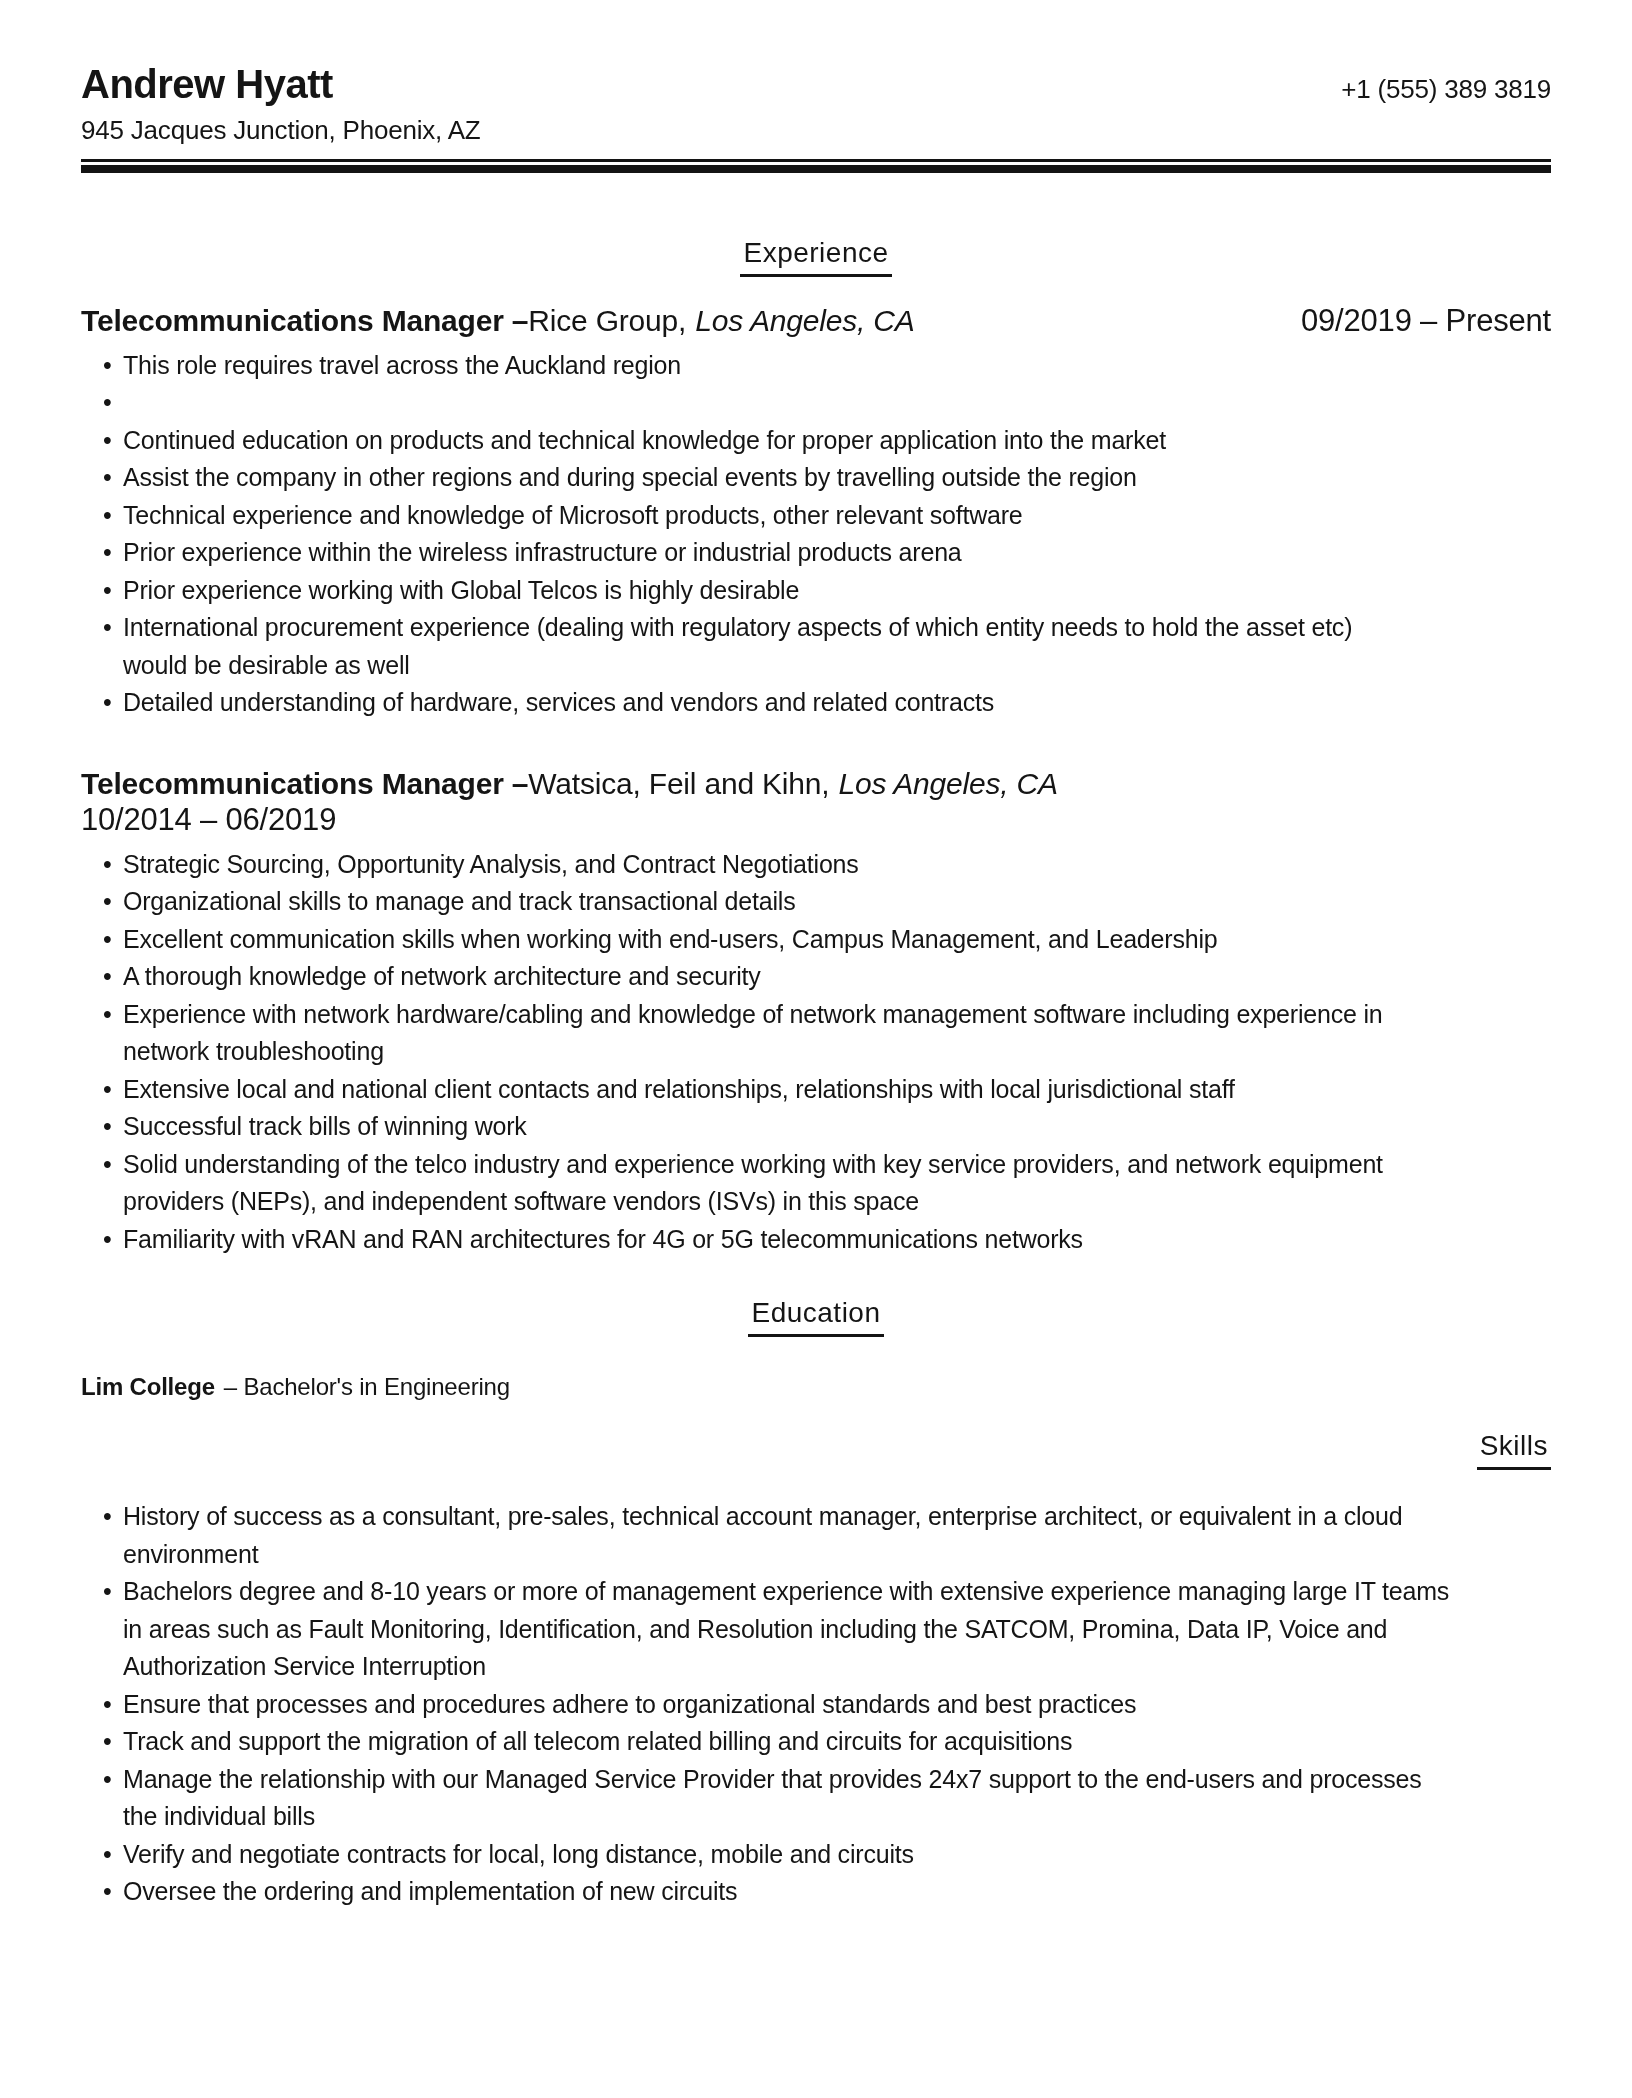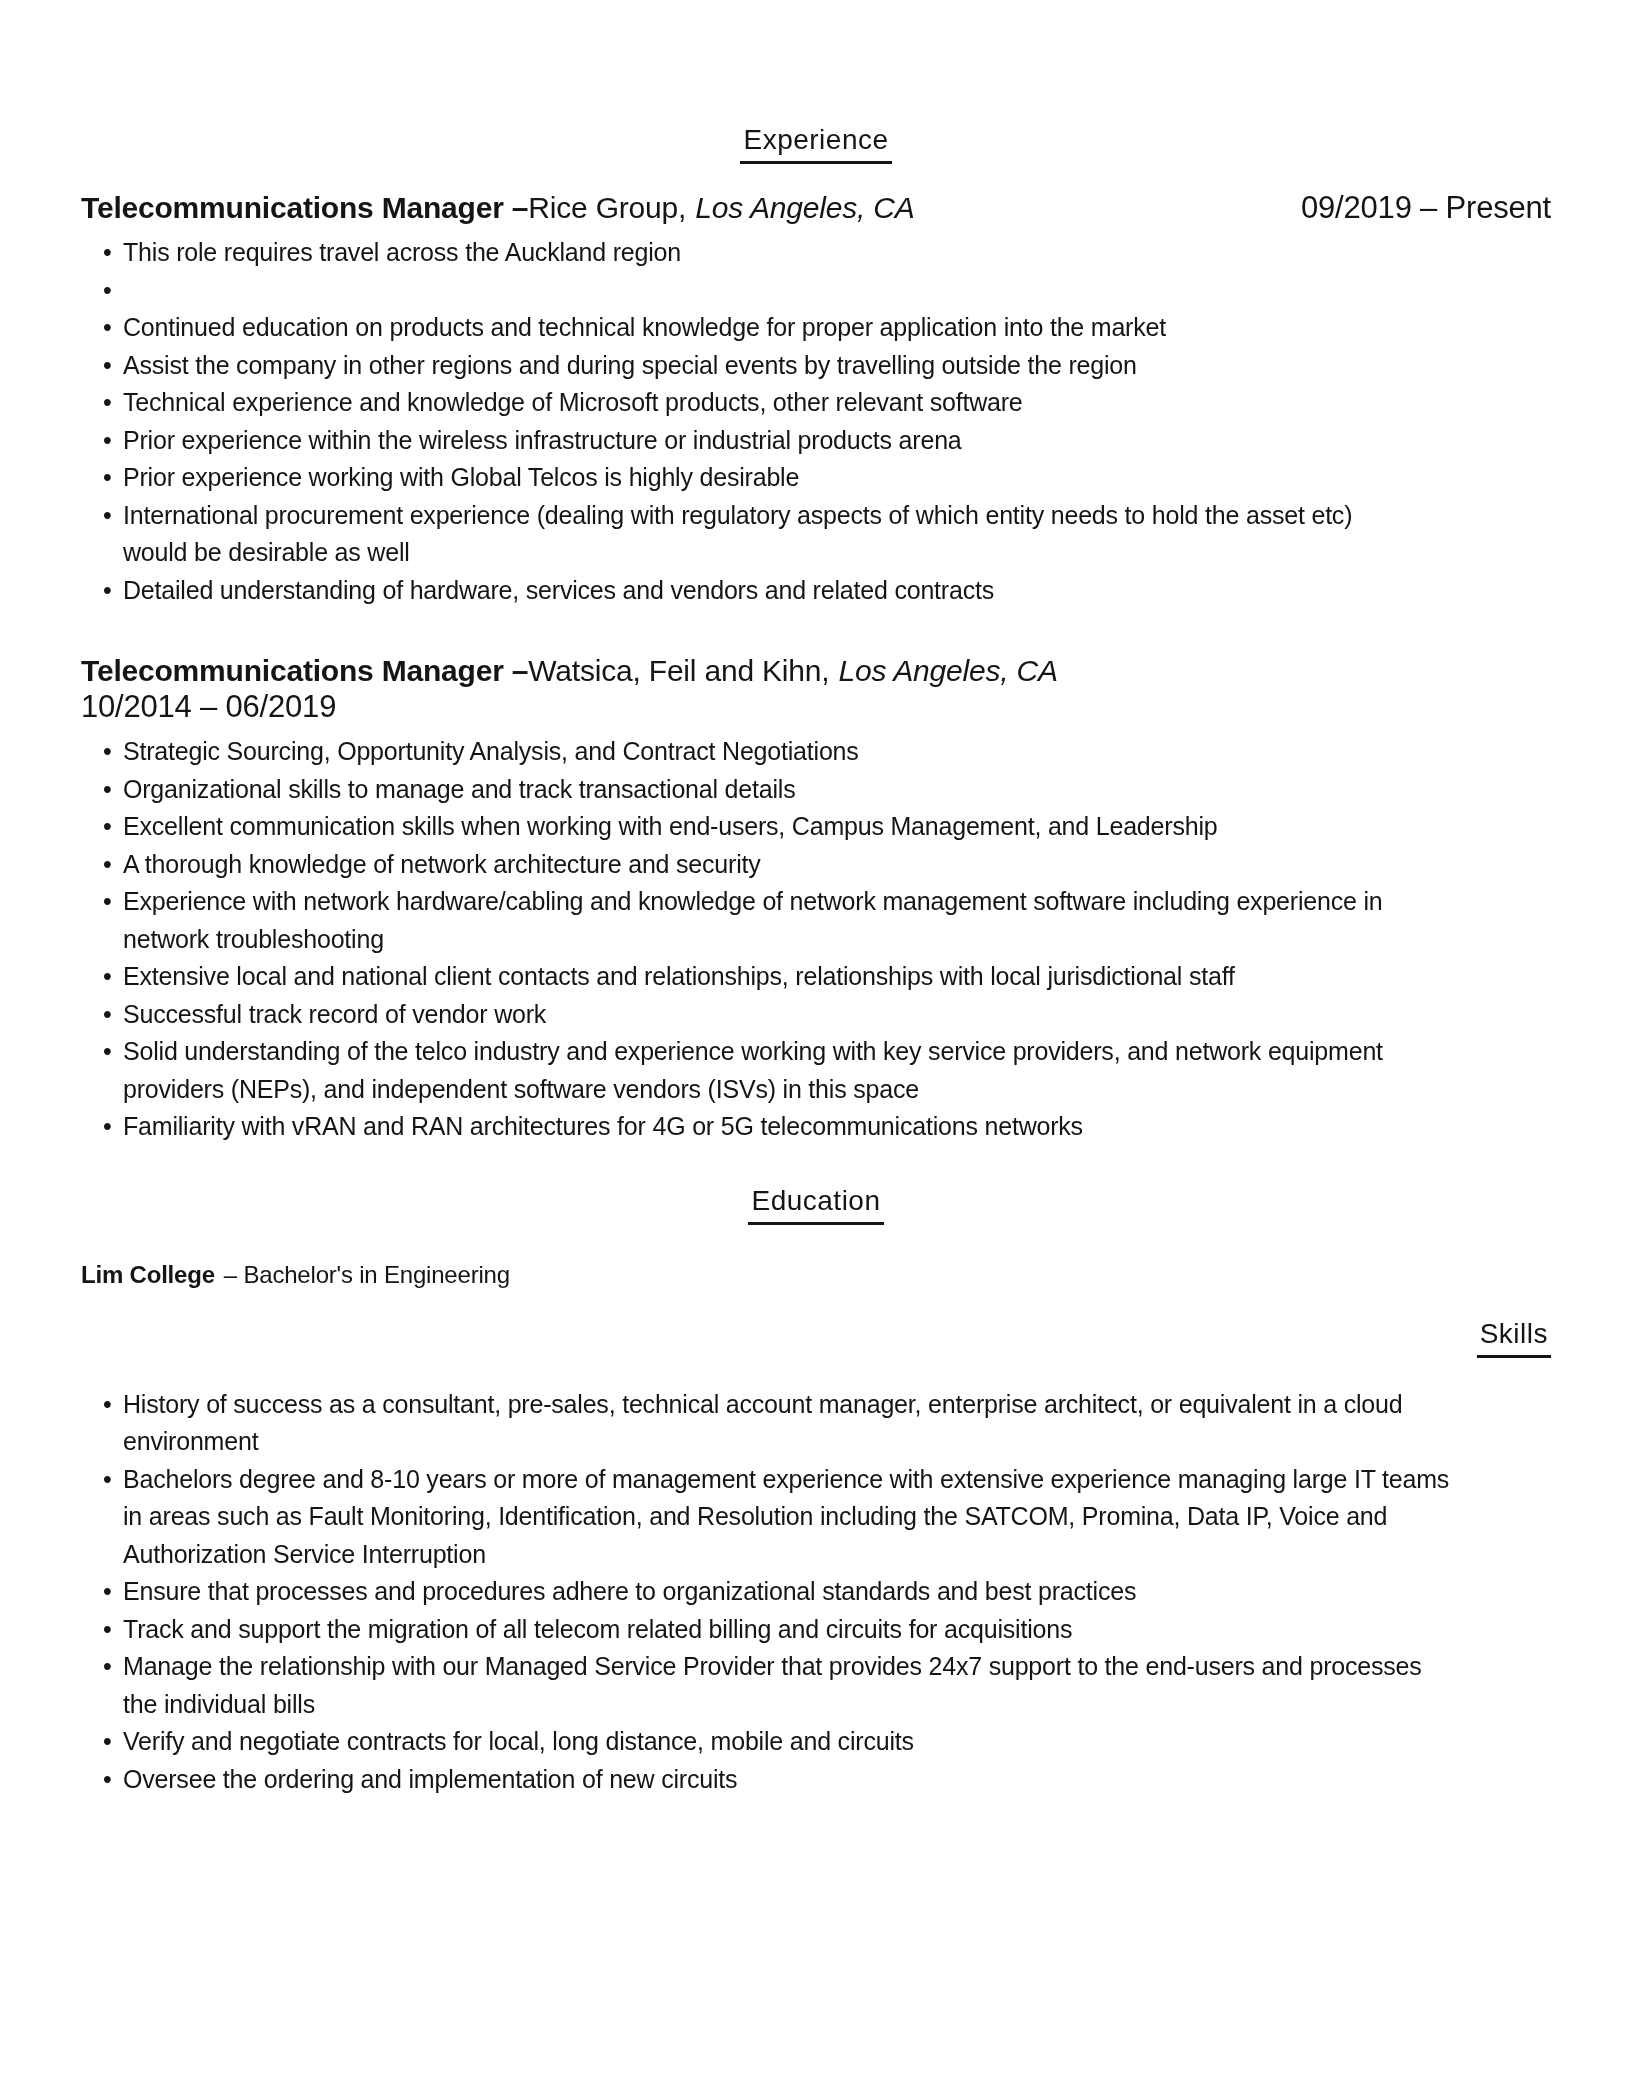--- a/index.html
+++ b/index.html
@@ -96,20 +96,29 @@
     line-height: 1.2;
   }
   .edu-school { font-weight: bold; }
   .edu-degree { margin-left: 9px; }
 </style>
 </head>
 <body>
 
 <div class="page">
 
+  <div class="header">
+    <div class="header-row">
+      <div class="name">Andrew Hyatt</div>
+      <div class="phone">+1 (555) 389 3819</div>
+    </div>
+    <div class="address">945 Jacques Junction, Phoenix, AZ</div>
+    <div class="rule-thin"></div>
+    <div class="rule-thick"></div>
+  </div>
 
   <div class="section-heading sh-experience">
     <span class="underlined">Experience</span>
   </div>
 
   <div class="job-entry">
     <div class="job-header">
       <div class="job-title-group">
         <span class="jt-bold">Telecommunications Manager –</span><span class="jt-company">Rice Group,</span><span class="jt-location">Los Angeles, CA</span>
       </div>
@@ -183,21 +192,21 @@
           <span class="dot">•</span>
           <span class="btext">Experience with network hardware/cabling and knowledge of network management software including experience in
 network troubleshooting</span>
         </li>
         <li>
           <span class="dot">•</span>
           <span class="btext">Extensive local and national client contacts and relationships, relationships with local jurisdictional staff</span>
         </li>
         <li>
           <span class="dot">•</span>
-          <span class="btext">Successful track record of vendor work</span>
+          <span class="btext">Successful track bills of winning work</span>
         </li>
         <li>
           <span class="dot">•</span>
           <span class="btext">Solid understanding of the telco industry and experience working with key service providers, and network equipment
 providers (NEPs), and independent software vendors (ISVs) in this space</span>
         </li>
         <li>
           <span class="dot">•</span>
           <span class="btext">Familiarity with vRAN and RAN architectures for 4G or 5G telecommunications networks</span>
         </li>

